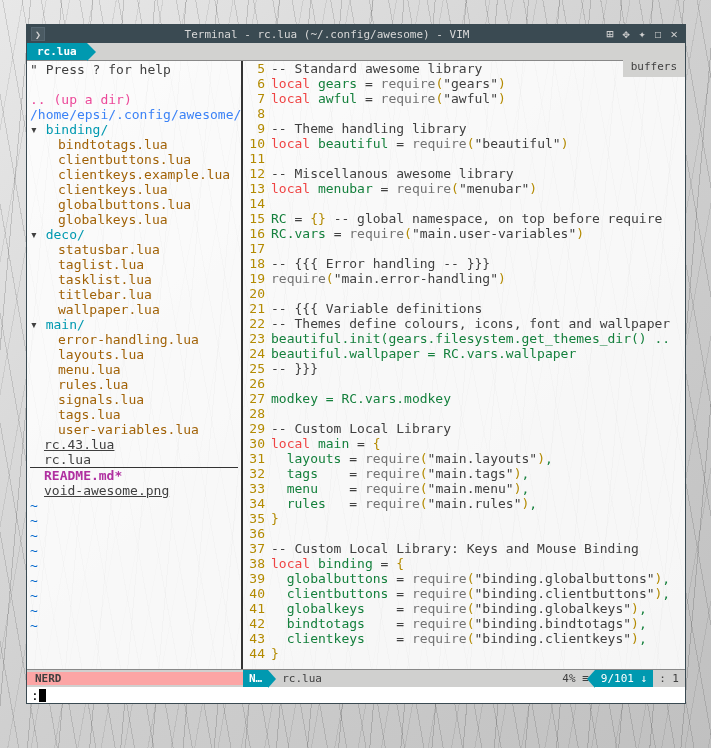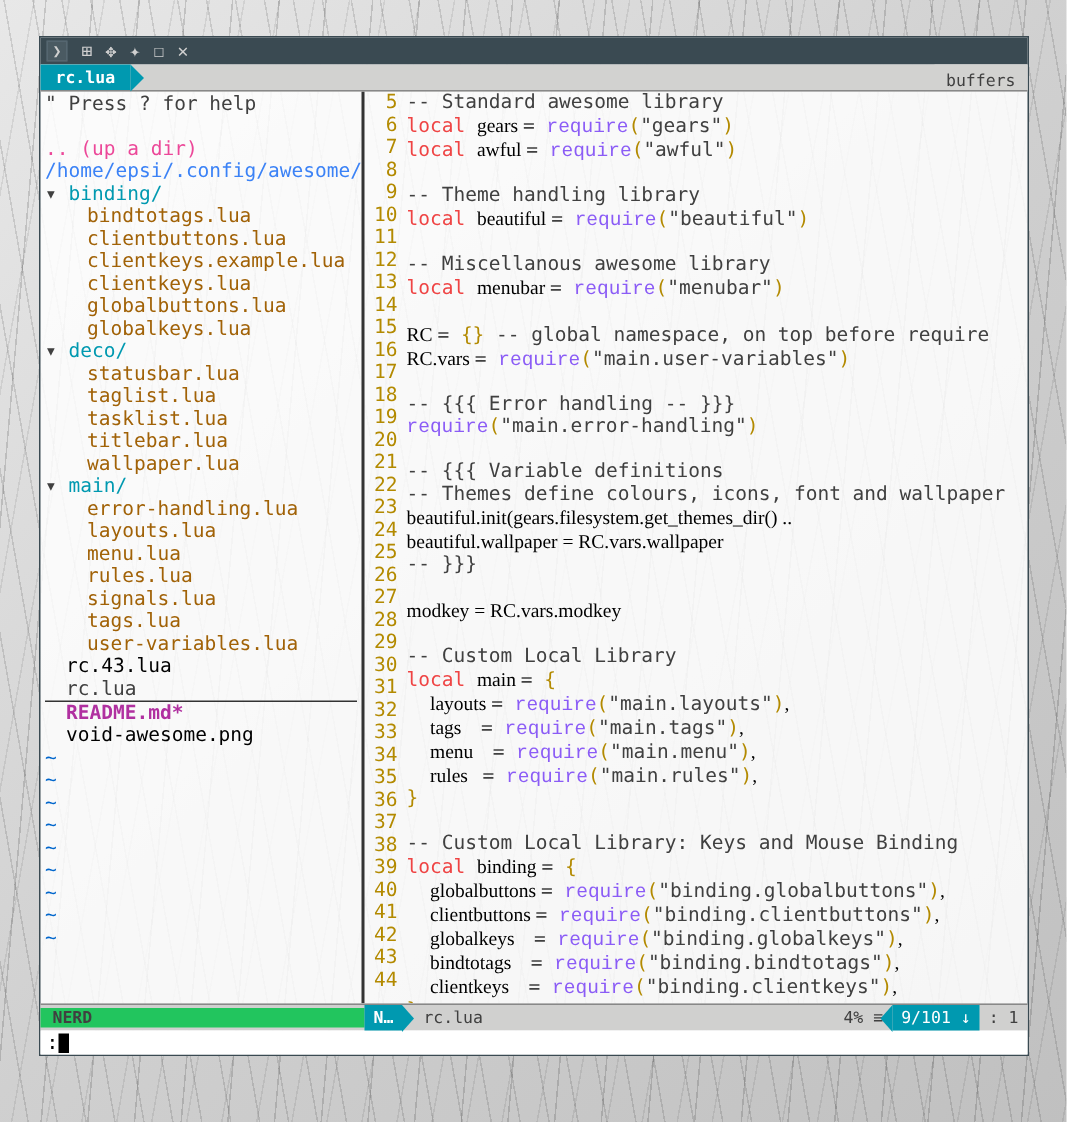--- a/index.html
+++ b/index.html
@@ -78,21 +78,21 @@
     position: absolute;
     right: -9px;
     top: 0;
     border-left: 9px solid #0099b0;
     border-top: 9px solid transparent;
     border-bottom: 9px solid transparent;
   }
   .tabbar-spacer { flex: 1; }
   .tabbar-right {
     background: #d2d2d0;
-    padding: 4px 8px;
+    padding: 17px 8px;
     color: #404040;
     text-align: center;
   }
   .editor {
     flex: 1;
     display: flex;
     overflow: hidden;
     line-height: 15px;
   }
   .nerdtree {
@@ -120,41 +120,41 @@
     white-space: pre;
     color: #303030;
     overflow: hidden;
   }
   .nt-help { color: #404040; }
   .nt-up { color: #ec4899; }
   .nt-path { color: #3b82f6; }
   .nt-dir { color: #0099b0; }
   .nt-dir .arrow { color: #404040; }
   .nt-file { color: #a16207; padding-left: 28px; display: block; }
-  .nt-file2 { color: #000000; padding-left: 14px; display: block; }
+  .nt-file2 { color: #404040; padding-left: 14px; display: block; text-decoration: underline; }
   .nt-current { color: #404040; padding-left: 14px; display: block; border-bottom: 1px solid #333; }
   .nt-readme { color: #b030a0; padding-left: 14px; display: block; font-weight: bold; }
   .nt-tilde { color: #0066cc; }
   .c-comment { color: #404040; }
   .c-kw { color: #ef4444; }
-  .c-fn { color: #8b5cf6; font-family: Liberation Mono, monospace; }
+  .c-fn { color: #737373; }
   .c-str { color: #404040; }
   .c-paren { color: #b38a00; }
   .c-eq { color: #404040; }
-  .c-ident { color: #000000; font-family: Liberation Serif, serif; }
+  .c-ident { color: #15803d; }
   .statusbar {
     height: 18px;
     display: flex;
     background: #d0d0cf;
     color: #404040;
     font-size: 11px;
     align-items: center;
     border-top: 1px solid #888;
   }
-  .sb-nerd { background: #22c55e; width: 216px; padding-left: 8px; font-weight: bold; }
+  .sb-nerd { background: #fca5a5; width: 216px; padding-left: 8px; font-weight: bold; }
   .sb-mode { background: #0099b0; color: #fff; padding: 2px 6px; font-weight: bold; position: relative; }
   .sb-mode::after {
     content: '';
     position: absolute;
     right: -8px; top: 0;
     border-left: 8px solid #0099b0;
     border-top: 9px solid transparent;
     border-bottom: 9px solid transparent;
   }
   .sb-file { padding-left: 14px; flex: 1; }
@@ -184,20 +184,21 @@
     background: #000;
   }
 </style>
 </head>
 <body>
 
 <div class="window">
 
   <div class="titlebar">
     <span class="arrow-btn">❯</span>
+    <span class="title">Terminal - rc.lua (~/.config/awesome) - VIM</span>
     <span class="win-icons">
       <span>⊞</span>
       <span>✥</span>
       <span>✦</span>
       <span>☐</span>
       <span>✕</span>
     </span>
   </div>
 
   <div class="tabbar">

